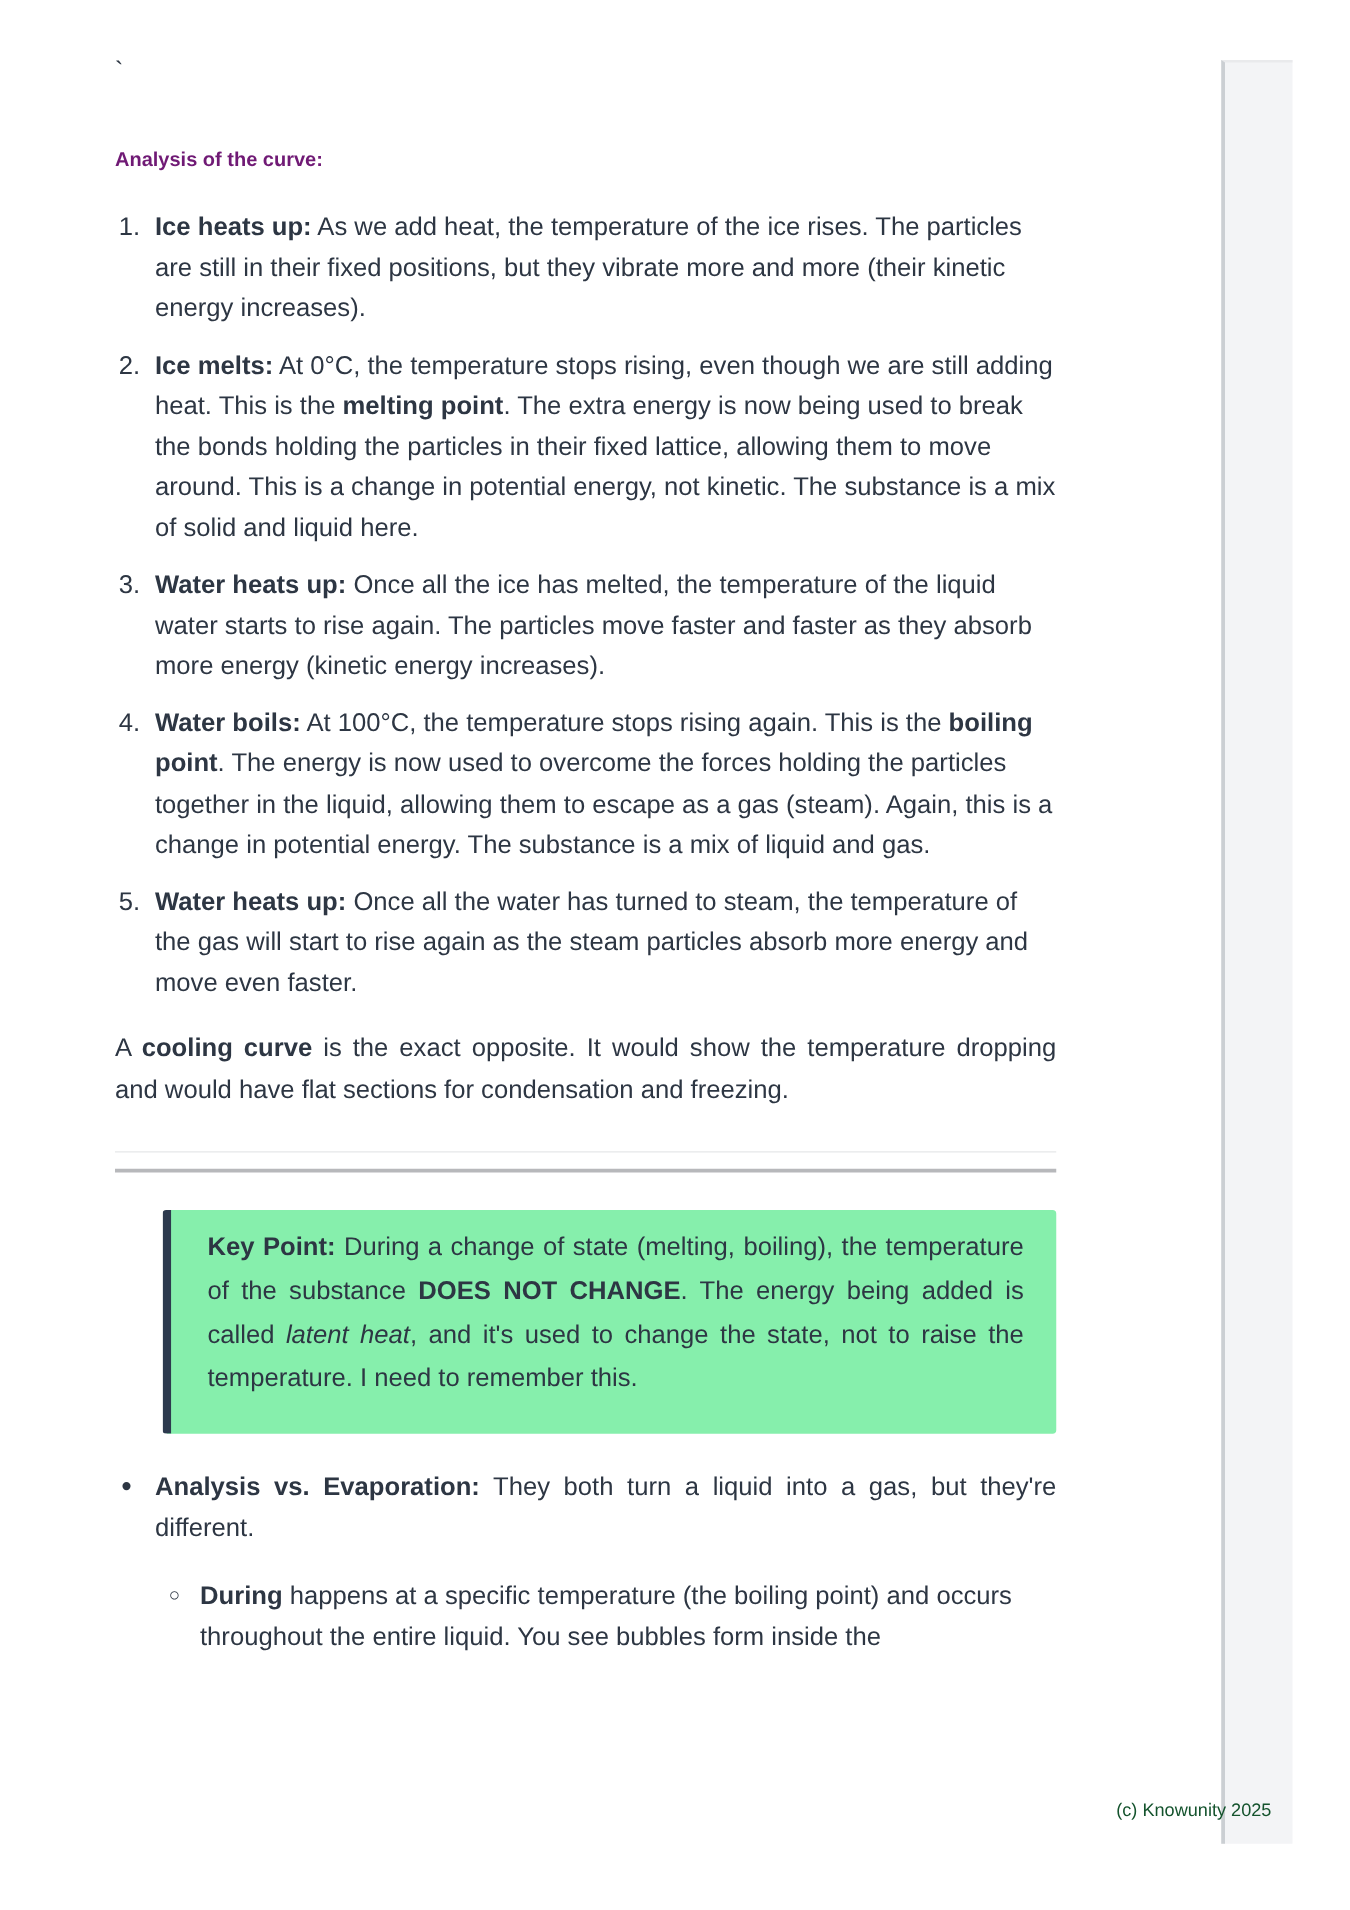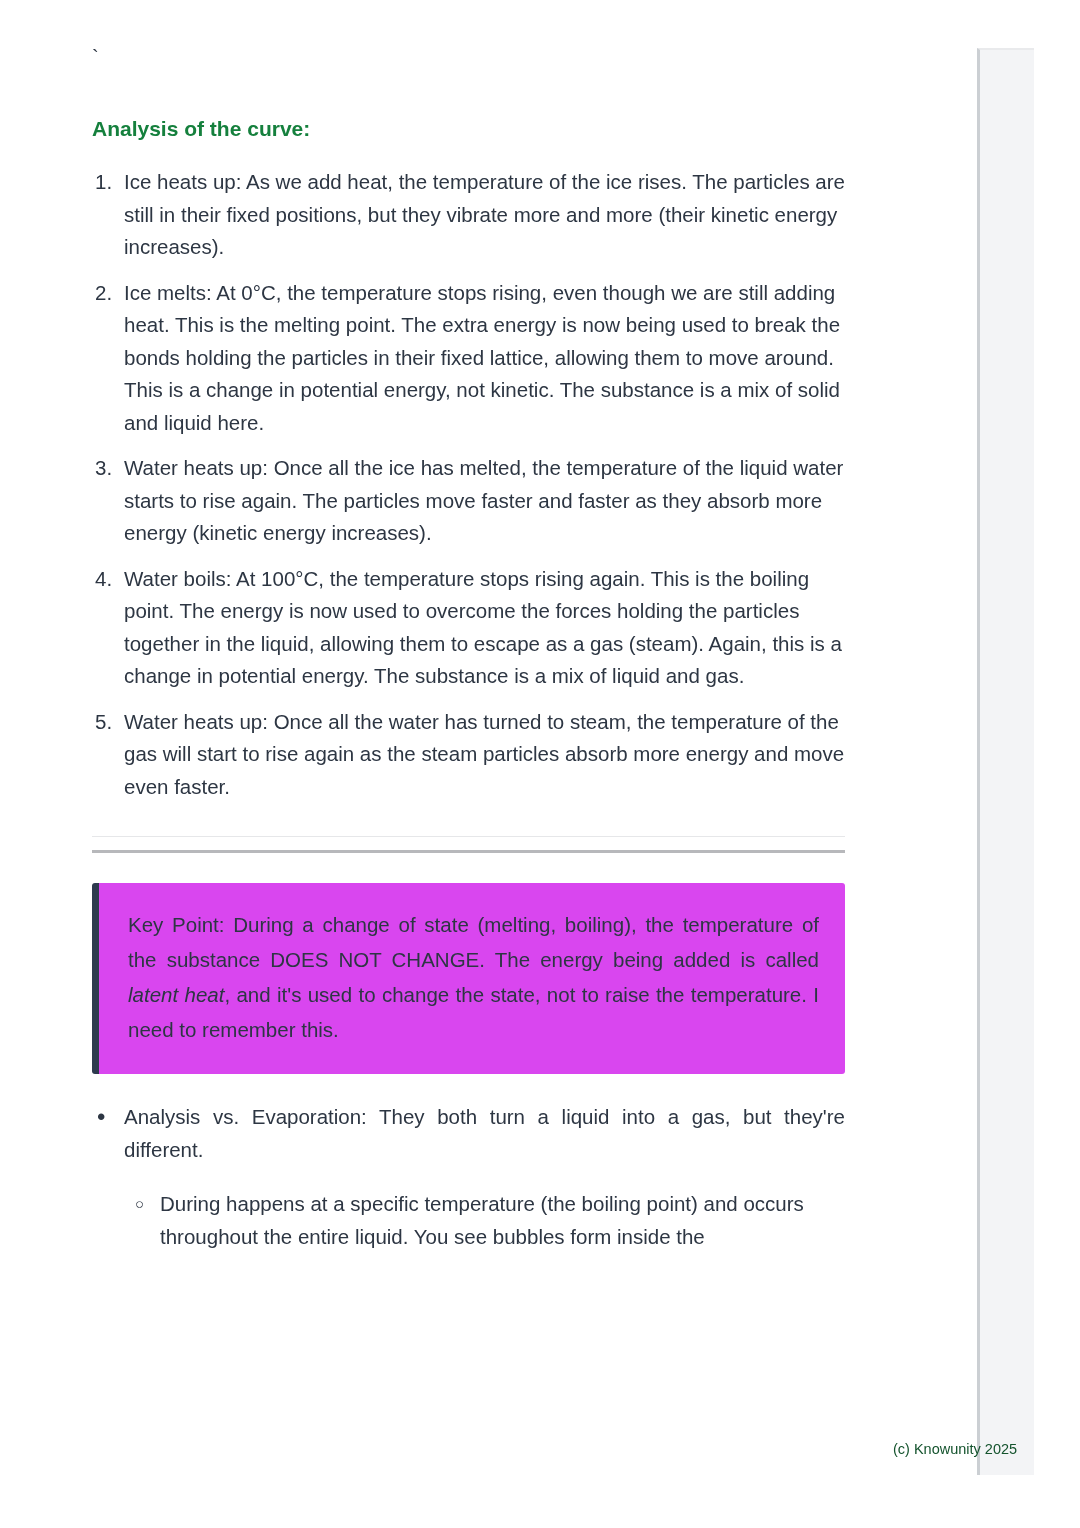--- a/index.html
+++ b/index.html
@@ -22,30 +22,30 @@
     line-height: 32.5px;
   }
   .stray {
     margin-top: 45px;
     font-size: 20px;
     line-height: 24px;
     color: #2d3643;
   }
   .subhead {
     margin-top: 47px;
-    font-size: 21px;
+    font-size: 16px;
     line-height: 26px;
     font-weight: bold;
-    color: #15803d;
+    color: #701a75;
   }
   ol.num-list { margin-top: 24px; list-style: none; }
   ol.num-list li { display: flex; margin-bottom: 13px; }
   .num-marker { flex: none; width: 32px; padding-left: 3px; }
   .li-text { flex: 1 1 auto; min-width: 0; }
-  .b, b { font-weight: normal; }
+  .b, b { font-weight: bold; }
   .i { font-style: italic; }
   .justify { text-align: justify; }
   .para { margin-top: 20px; }
   hr.thin-divider {
     margin-top: 33px;
     border: none;
     border-top: 1px solid #e6e7e9;
     height: 0;
   }
   h1.big-heading {
@@ -57,24 +57,25 @@
     color: #4a5362;
   }
   hr.heading-rule {
     margin-top: 13px;
     border: none;
     height: 3px;
     background: #b7b8bb;
   }
   .callout {
     margin-top: 30px;
-    background: #d946ef;
+    background: #86efac;
     border-left: 7px solid #2d3a4e;
     border-radius: 3px;
-    padding: 24px 26px 27px 29px;
+    padding: 12px 26px 27px 29px;
+    margin-left: 38px;
   }
   .callout .li-textless, .callout p { line-height: 35px; }
   ul.bullet-list { margin-top: 27px; list-style: none; }
   ul.bullet-list li { display: flex; }
   .dot-marker {
     flex: none;
     width: 32px;
     padding-left: 5px;
     font-size: 24px;
     line-height: 32.5px;
@@ -139,20 +140,21 @@
       <li>
         <span class="num-marker">4.</span>
         <div class="li-text"><span class="b">Water boils:</span><span> At 100°C, the temperature stops rising again. This is the </span><span class="b">boiling point</span><span>. The energy is now used to overcome the forces holding the particles together in the liquid, allowing them to escape as a gas (steam). Again, this is a change in potential energy. The substance is a mix of liquid and gas.</span></div>
       </li>
       <li>
         <span class="num-marker">5.</span>
         <div class="li-text"><span class="b">Water heats up:</span><span> Once all the water has turned to steam, the temperature of the gas will start to rise again as the steam particles absorb more energy and move even faster.</span></div>
       </li>
     </ol>
 
+    <p class="para justify"><span>A </span><span class="b">cooling curve</span><span> is the exact opposite. It would show the temperature dropping and would have flat sections for condensation and freezing.</span></p>
 
     <hr class="thin-divider">
 
 
     <hr class="heading-rule">
 
     <div class="callout">
       <p class="justify" style="line-height:35px;"><span class="b">Key Point:</span><span> During a change of state (melting, boiling), the temperature of the substance </span><span class="b">DOES NOT CHANGE</span><span>. The energy being added is called </span><span class="i">latent heat</span><span>, and it's used to change the state, not to raise the temperature. I need to remember this.</span></p>
     </div>
 

